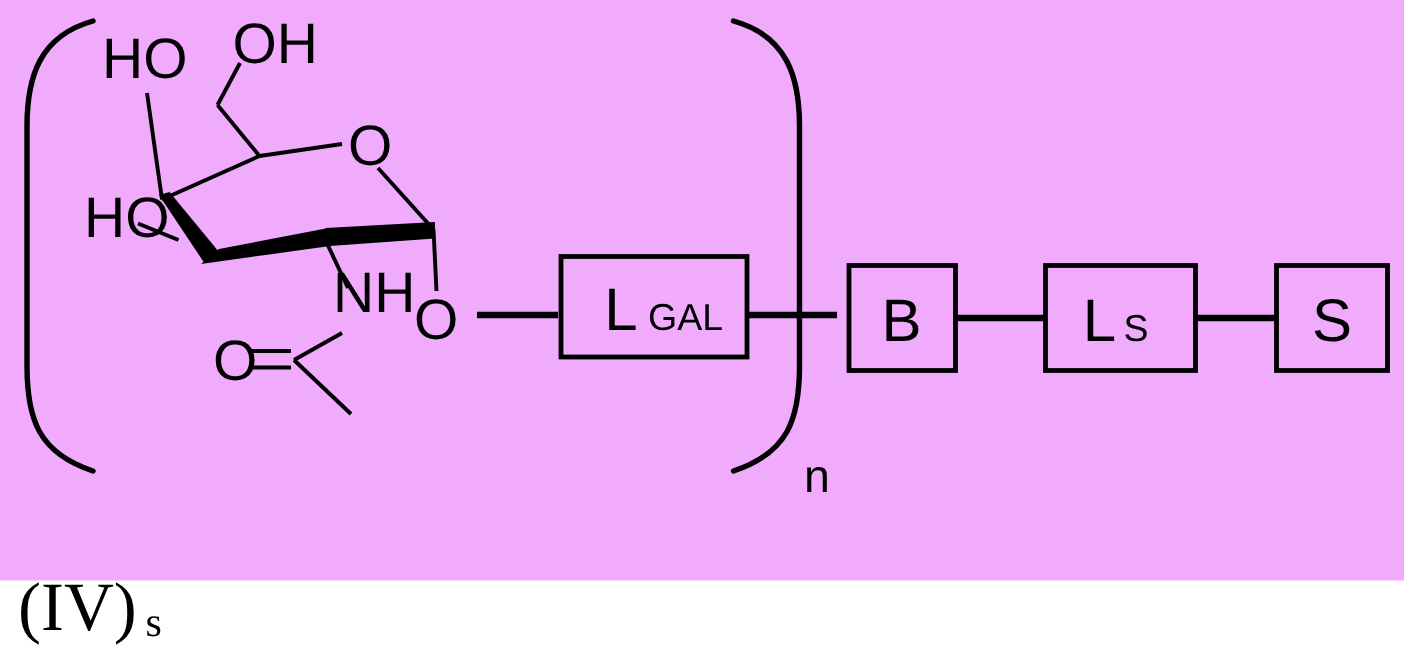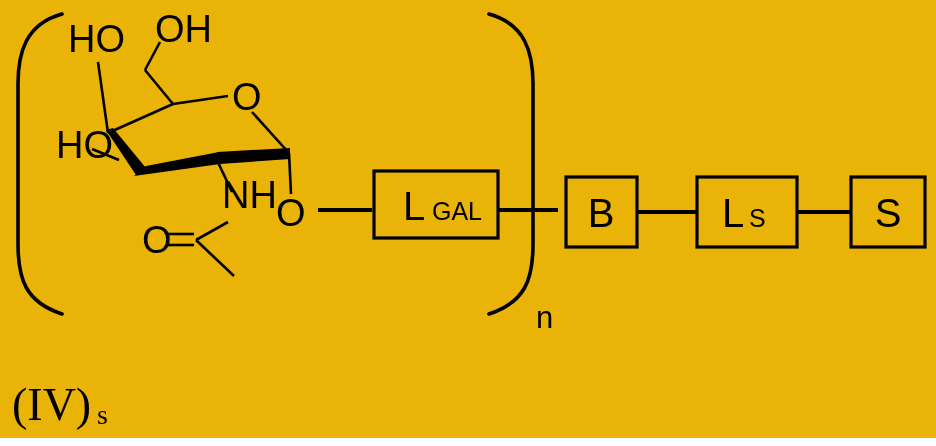--- a/index.html
+++ b/index.html
@@ -11,22 +11,22 @@
   body {
     font-family: "Liberation Sans", sans-serif;
     width: 936px;
     height: 446px;
     overflow: hidden;
     position: relative;
   }
   #figure-root {
     position: relative;
     width: 936px;
-    height: 438px;
-    background: #eab308;
+    height: 387px;
+    background: #f0abfc;
   }
   svg.structure-canvas {
     position: absolute;
     left: 0;
     top: 0;
     width: 936px;
     height: 446px;
     display: block;
   }
   .atom-label {

